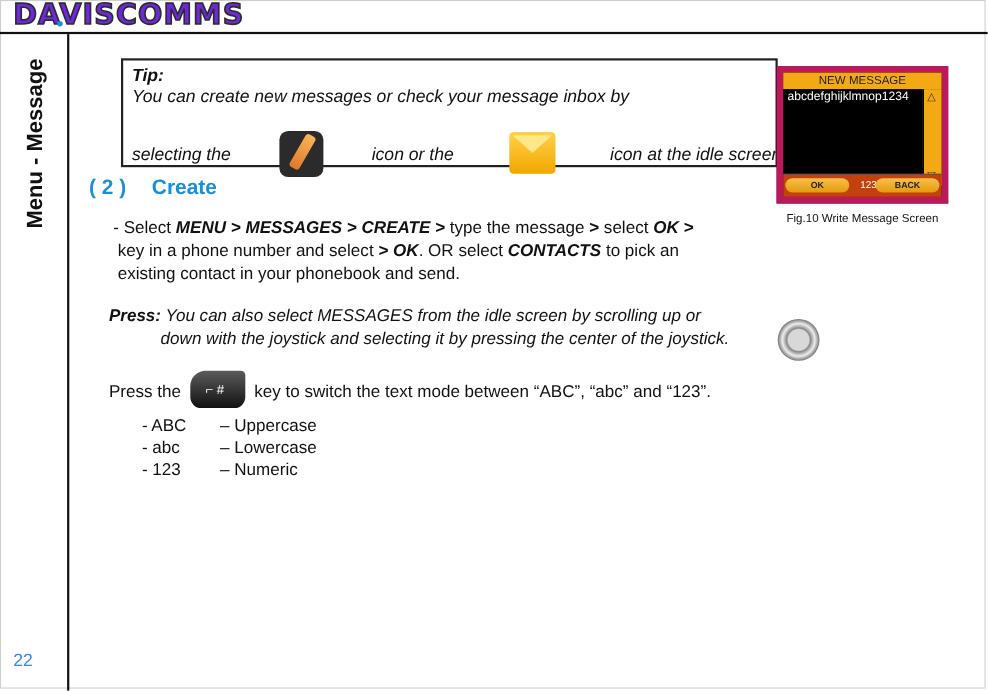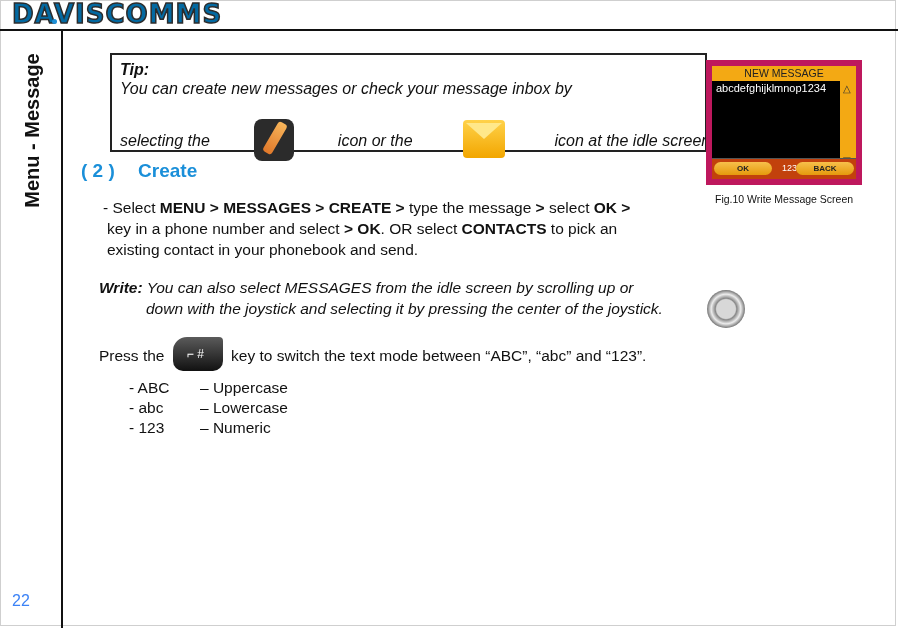--- a/index.html
+++ b/index.html
@@ -10,21 +10,21 @@
   .page-frame {
     position: absolute; left: 0; top: 0; width: 896px; height: 626px;
     border: 1px solid #cfcfcf; box-sizing: border-box;
   }
   .top-rule {
     position: absolute; left: 0; top: 29px; width: 898px; height: 2px; background: #111;
   }
   .brand {
     position: absolute; left: 12px; top: 1px; height: 26px;
     font-family: "DejaVu Sans", sans-serif; font-weight: bold; font-size: 26px;
-    letter-spacing: 1px; color: #0369a1;
+    letter-spacing: 1px; color: #6d28d9;
     -webkit-text-stroke: 1.5px #2c2c2c;
     line-height: 26px;
   }
   .brand .dot {
     display: inline-block; width: 5px; height: 5px; border-radius: 50%;
     background: #1d8fd6; position: absolute; left: 40px; top: 18px;
   }
   .side-rule {
     position: absolute; left: 61px; top: 31px; width: 2px; height: 597px; background: #111;
   }
@@ -69,21 +69,21 @@
   }
 
   
   .section-heading {
     position: absolute; left: 81px; top: 160px; font-weight: bold; font-size: 19px; color: #1a8fd9;
     white-space: nowrap;
   }
   .section-heading .num { margin-right: 18px; }
 
   .body-text { position: absolute; font-size: 15.5px; color: #111; white-space: nowrap; line-height: 20px; }
-  .body-text b.bi { font-weight: bold; }
+  .body-text b.bi { font-weight: bold; font-style: italic; }
 
   
   .phone {
     position: absolute; left: 706px; top: 60px; width: 156px; height: 125px;
     background: #000; border: 6px solid #be185d; box-sizing: border-box;
   }
   .phone-titlebar {
     position: absolute; left: 0; top: 0; width: 100%; height: 15px;
     background: #f3a914; color: #222; font-size: 10.5px; text-align: center; line-height: 15px;
   }
@@ -161,21 +161,21 @@
 
 <div class="body-text" style="left:103px; top:198px;">
   <span>- Select </span><b class="bi">MENU &gt; MESSAGES &gt; CREATE &gt;</b><span> type the message </span><b>&gt;</b><span> select </span><b class="bi">OK &gt;</b>
 </div>
 <div class="body-text" style="left:107px; top:219px;">
   <span>key in a phone number and select </span><b class="bi">&gt; OK</b><span>. OR select </span><b class="bi">CONTACTS</b><span> to pick an</span>
 </div>
 <div class="body-text" style="left:107px; top:240px;">existing contact in your phonebook and send.</div>
 
 <div class="body-text" style="left:99px; top:278px; font-style:italic;">
-  <b>Write:</b>
+  <b>Press:</b>
   <span>You can also select MESSAGES from the idle screen by scrolling up or</span>
 </div>
 <div class="body-text" style="left:146px; top:299px; font-style:italic;">down with the joystick and selecting it by pressing the center of the joystick.</div>
 <div class="joystick-icon"></div>
 
 <div class="body-text" style="left:99px; top:340px;">
   <span>Press the</span>
   <span class="key-icon"></span>
   <span>key to switch the text mode between “ABC”, “abc” and “123”.</span>
 </div>

